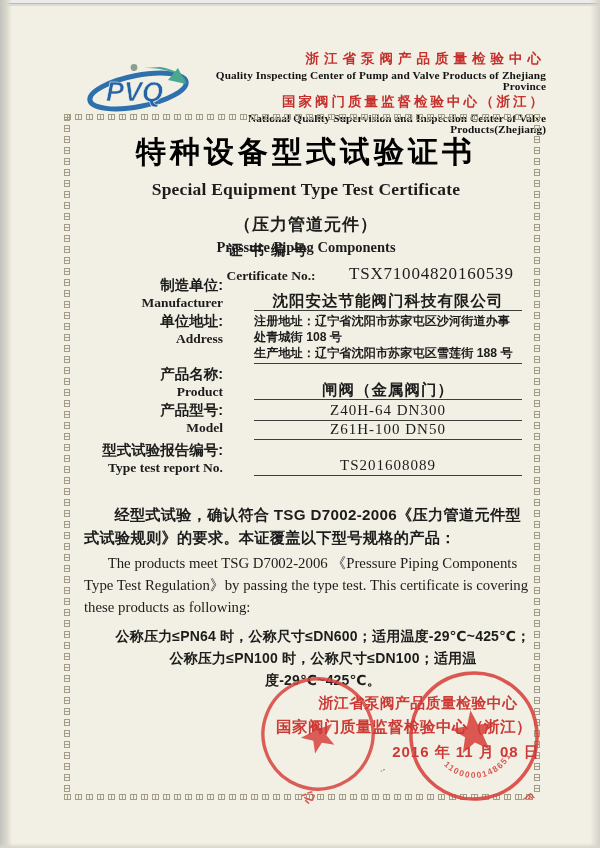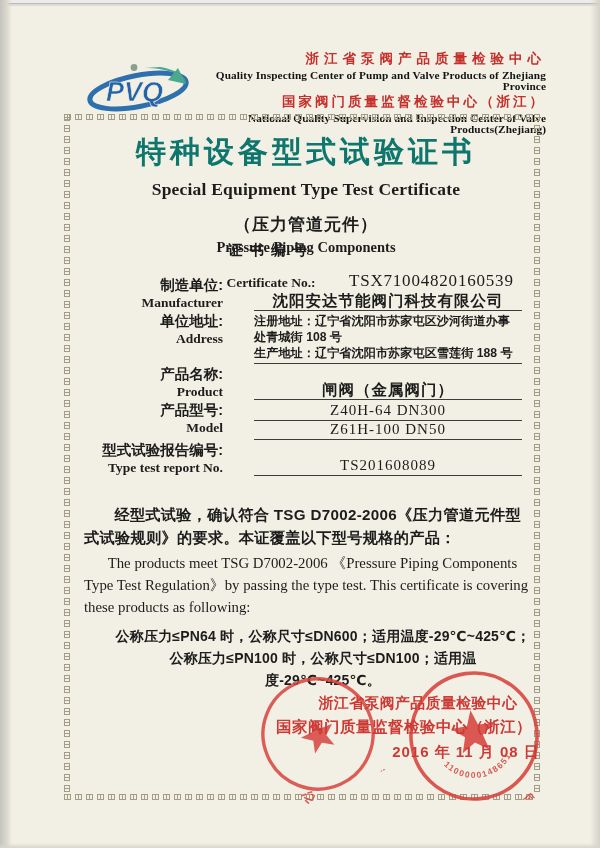--- a/index.html
+++ b/index.html
@@ -34,32 +34,32 @@
   .chain.h i{width:7px;height:6px;
     background:linear-gradient(#a39d87,#a39d87) center/1px 100% no-repeat;}
   .chain.v{top:114px;width:8px;height:688px;flex-direction:column;}
   .chain.v i{width:6px;height:7px;
     background:linear-gradient(#a39d87,#a39d87) center/100% 1px no-repeat;}
   .chain.top{top:114px;} .chain.bottom{top:794px;}
   .chain.left{left:64px;} .chain.right{left:534px;}
 
   
   .title-block{position:absolute;left:70px;right:58px;top:132px;text-align:center;}
-  .title-cn{font-size:30px;font-weight:bold;letter-spacing:4px;color:#0f766e;}
+  .title-cn{font-size:30px;font-weight:bold;letter-spacing:4px;color:#000000;}
   .title-en{font-family:"Liberation Serif","DejaVu Serif",serif;font-weight:bold;
     font-size:17.5px;margin-top:6px;letter-spacing:.2px;}
   .cat-cn{font-size:17px;margin-top:13px;font-weight:600;letter-spacing:1px;}
   .cat-en{font-family:"Liberation Serif","DejaVu Serif",serif;font-weight:bold;
     font-size:14.5px;margin-top:3px;}
 
   
   .certno{position:absolute;left:205px;top:241px;display:flex;align-items:flex-end;}
   .certno-labels{width:132px;text-align:center;}
   .certno-cn{font-size:14.5px;font-weight:bold;letter-spacing:7px;}
-  .certno-en{font-family:"Liberation Serif","DejaVu Serif",serif;font-weight:bold;font-size:13.5px;margin-top:15px;}
+  .certno-en{font-family:"Liberation Serif","DejaVu Serif",serif;font-weight:bold;font-size:13.5px;margin-top:8px;}
   .certno-value{font-family:"Liberation Serif","DejaVu Serif",serif;font-size:17px;
     letter-spacing:.8px;margin-left:12px;padding-bottom:0;}
 
   
   .form{position:absolute;left:72px;top:277px;width:450px;}
   .row{display:flex;margin-bottom:2px;gap:24px;}
   .lbl{width:158px;text-align:right;padding-right:7px;box-sizing:border-box;}
   .lbl .cn{font-size:14.5px;font-weight:600;line-height:17px;}
   .lbl .en{font-family:"Liberation Serif","DejaVu Serif",serif;font-weight:600;font-size:13.5px;line-height:17px;}
   .val{flex:1;display:flex;flex-direction:column;justify-content:flex-end;text-align:center;}

